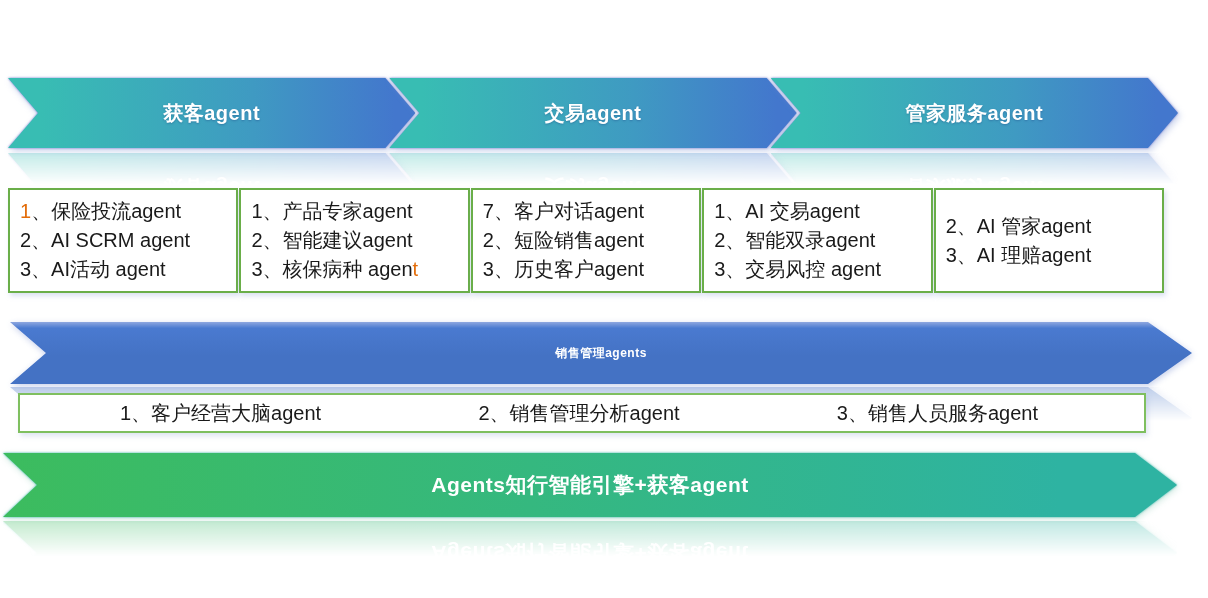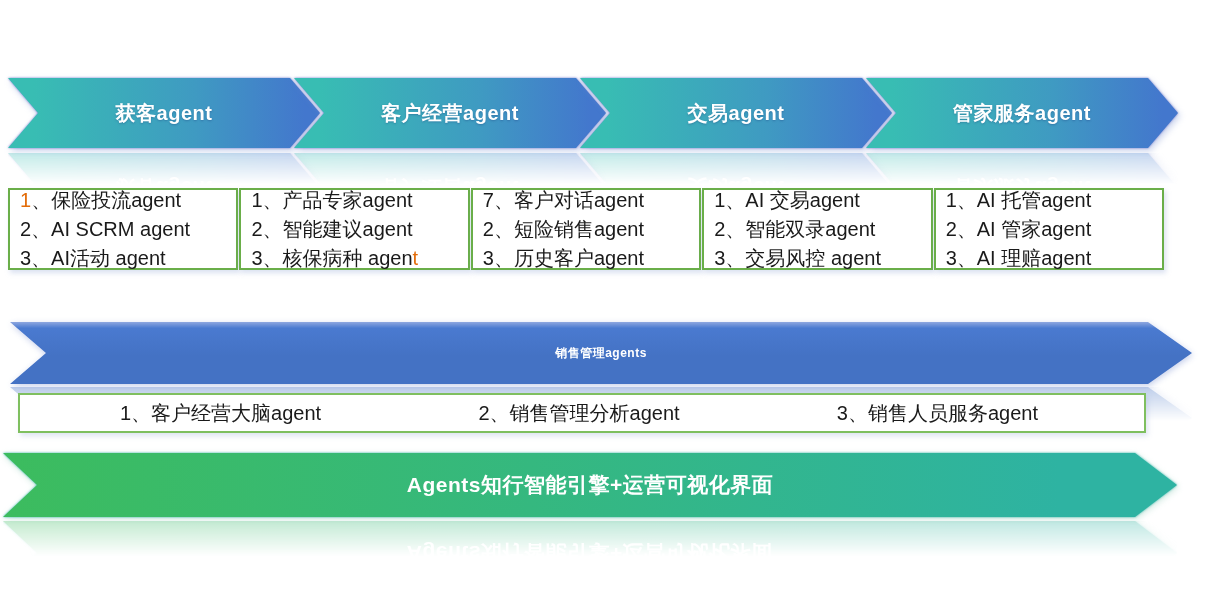--- a/index.html
+++ b/index.html
@@ -26,21 +26,21 @@
     clip-path:polygon(0 0, calc(100% - 30px) 0, 100% 50%, calc(100% - 30px) 100%, 0 100%, 30px 50%);
     display:flex;align-items:center;justify-content:center;
   }
   .arrow-shape span{
     color:#ffffff;font-size:20px;font-weight:bold;letter-spacing:.5px;
     text-shadow:0 1px 2px rgba(30,60,120,.35);
   }
 
   
   .boxes-row{
-    position:absolute;left:8px;top:188px;width:1156px;height:82px;
+    position:absolute;left:8px;top:188px;width:1156px;height:105px;
     display:flex;gap:1px;border-radius:12px;
   }
   .agent-box{
     flex:1;background:#ffffff;border:2px solid #6aae49;
     box-shadow:2px 3px 5px rgba(150,170,215,.35);
     padding:3px 8px 3px 10px;box-sizing:border-box;
     display:flex;flex-direction:column;justify-content:center;
   }
   .agent-box .item{
     font-size:20px;line-height:29px;color:#1a1a1a;white-space:nowrap;
@@ -90,25 +90,20 @@
 <body>
 
 <div class="arrow-row">
   <div class="arrow-wrap">
     <div class="arrow-shape">
       <span>获客agent</span>
     </div>
   </div>
   <div class="arrow-wrap">
     <div class="arrow-shape">
-      <span>客户经营agent</span>
-    </div>
-  </div>
-  <div class="arrow-wrap">
-    <div class="arrow-shape">
       <span>交易agent</span>
     </div>
   </div>
   <div class="arrow-wrap">
     <div class="arrow-shape">
       <span>管家服务agent</span>
     </div>
   </div>
 </div>
 
@@ -127,35 +122,34 @@
     <div class="item"><span>7、客户对话agent</span></div>
     <div class="item"><span>2、短险销售agent</span></div>
     <div class="item"><span>3、历史客户agent</span></div>
   </div>
   <div class="agent-box">
     <div class="item"><span>1、AI 交易agent</span></div>
     <div class="item"><span>2、智能双录agent</span></div>
     <div class="item"><span>3、交易风控 agent</span></div>
   </div>
   <div class="agent-box">
-    <div class="item"><span>1、AI 托管agent</span></div>
     <div class="item"><span>2、AI 管家agent</span></div>
     <div class="item"><span>3、AI 理赔agent</span></div>
   </div>
 </div>
 
 <div class="banner-blue-wrap">
   <div class="banner-blue">
     <span>销售管理agents</span>
   </div>
 </div>
 
 <div class="sales-box">
   <div class="item">1、客户经营大脑agent</div>
   <div class="item">2、销售管理分析agent</div>
   <div class="item">3、销售人员服务agent</div>
 </div>
 
 <div class="banner-green-wrap">
   <div class="banner-green">
-    <span>Agents知行智能引擎+运营可视化界面</span>
+    <span>Agents知行智能引擎+获客agent</span>
   </div>
 </div>
 
 </body></html>

